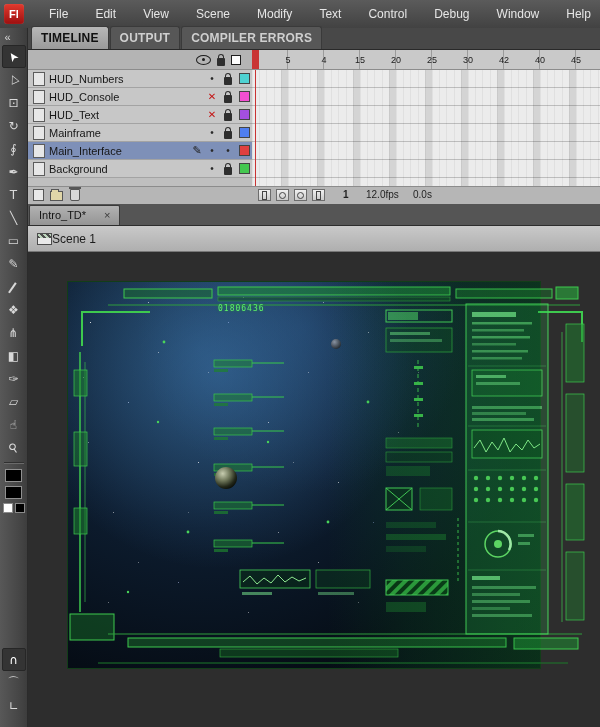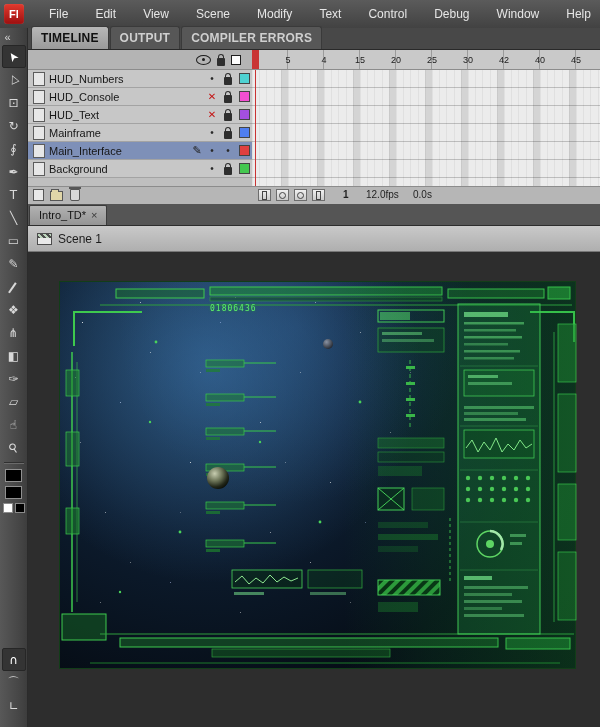--- a/index.html
+++ b/index.html
@@ -111,36 +111,36 @@
     border-radius:50%;margin:2px auto;}
   .st-icon.bracket::after{content:"";display:block;width:3px;height:7px;border:1px solid #444;
     margin:1px auto;}
   .st-frame{font-weight:bold;}
 
   
   #doctabs{position:absolute;left:28px;top:204px;right:0;height:22px;background:#555555;
     border-bottom:1px solid #2d2d2d;box-sizing:border-box;display:flex;align-items:flex-end;}
   .doctab{margin-left:1px;background:linear-gradient(#b2b2b2,#949494);color:#141414;
     font-size:11px;padding:3px 8px 4px 9px;border:1px solid #3a3a3a;border-bottom:none;
-    border-radius:2px 2px 0 0;display:flex;align-items:center;gap:5px;}
+    border-radius:2px 2px 0 0;display:flex;align-items:center;gap:18px;}
   .doctab-close{font-size:11px;color:#3a3a3a;line-height:10px;}
 
   
   #editbar{position:absolute;left:28px;top:226px;right:0;height:26px;
     background:linear-gradient(#c9c9c9,#aFAFaf);border-bottom:1px solid #777;
-    box-sizing:border-box;display:flex;align-items:center;padding-left:9px;gap:6px;}
+    box-sizing:border-box;display:flex;align-items:center;padding-left:9px;}
   .scene-icon{width:15px;height:12px;background:#e9e9e9;border:1px solid #4c4c4c;
     position:relative;box-sizing:border-box;}
   .scene-icon::before{content:"";position:absolute;left:0;top:0;right:0;height:4px;
     background:repeating-linear-gradient(45deg,#4c4c4c 0 2px,#bcd4bc 2px 4px);}
   .scene-label{font-size:12px;color:#1c1c1c;}
 
   
   #stage{position:absolute;left:28px;top:252px;right:0;bottom:0;background:#2d2d2d;overflow:hidden;}
-  .art{position:absolute;left:32px;top:30px;width:515px;height:386px;
+  .art{position:absolute;left:40px;top:30px;width:472px;height:386px;
     background:radial-gradient(circle at 28% 18%, #1b3a57 0%, #0d1d30 38%, #060d16 72%, #04080e 100%);
     box-shadow:0 0 0 1px #123d18;}
   .nebula{position:absolute;inset:0;
     background:radial-gradient(circle at 150px 90px, rgba(70,130,190,.45), transparent 45%),
                radial-gradient(circle at 235px 45px, rgba(50,100,160,.30), transparent 40%);}
   .stars{position:absolute;left:0;top:0;width:1px;height:1px;background:transparent;
     box-shadow:22px 40px rgba(255,255,255,.8),60px 120px rgba(200,220,255,.6),
     90px 70px rgba(255,255,255,.5),130px 180px rgba(255,255,255,.7),
     160px 40px rgba(180,200,255,.5),200px 140px rgba(255,255,255,.6),
     240px 90px rgba(255,255,255,.4),270px 200px rgba(255,255,255,.6),

